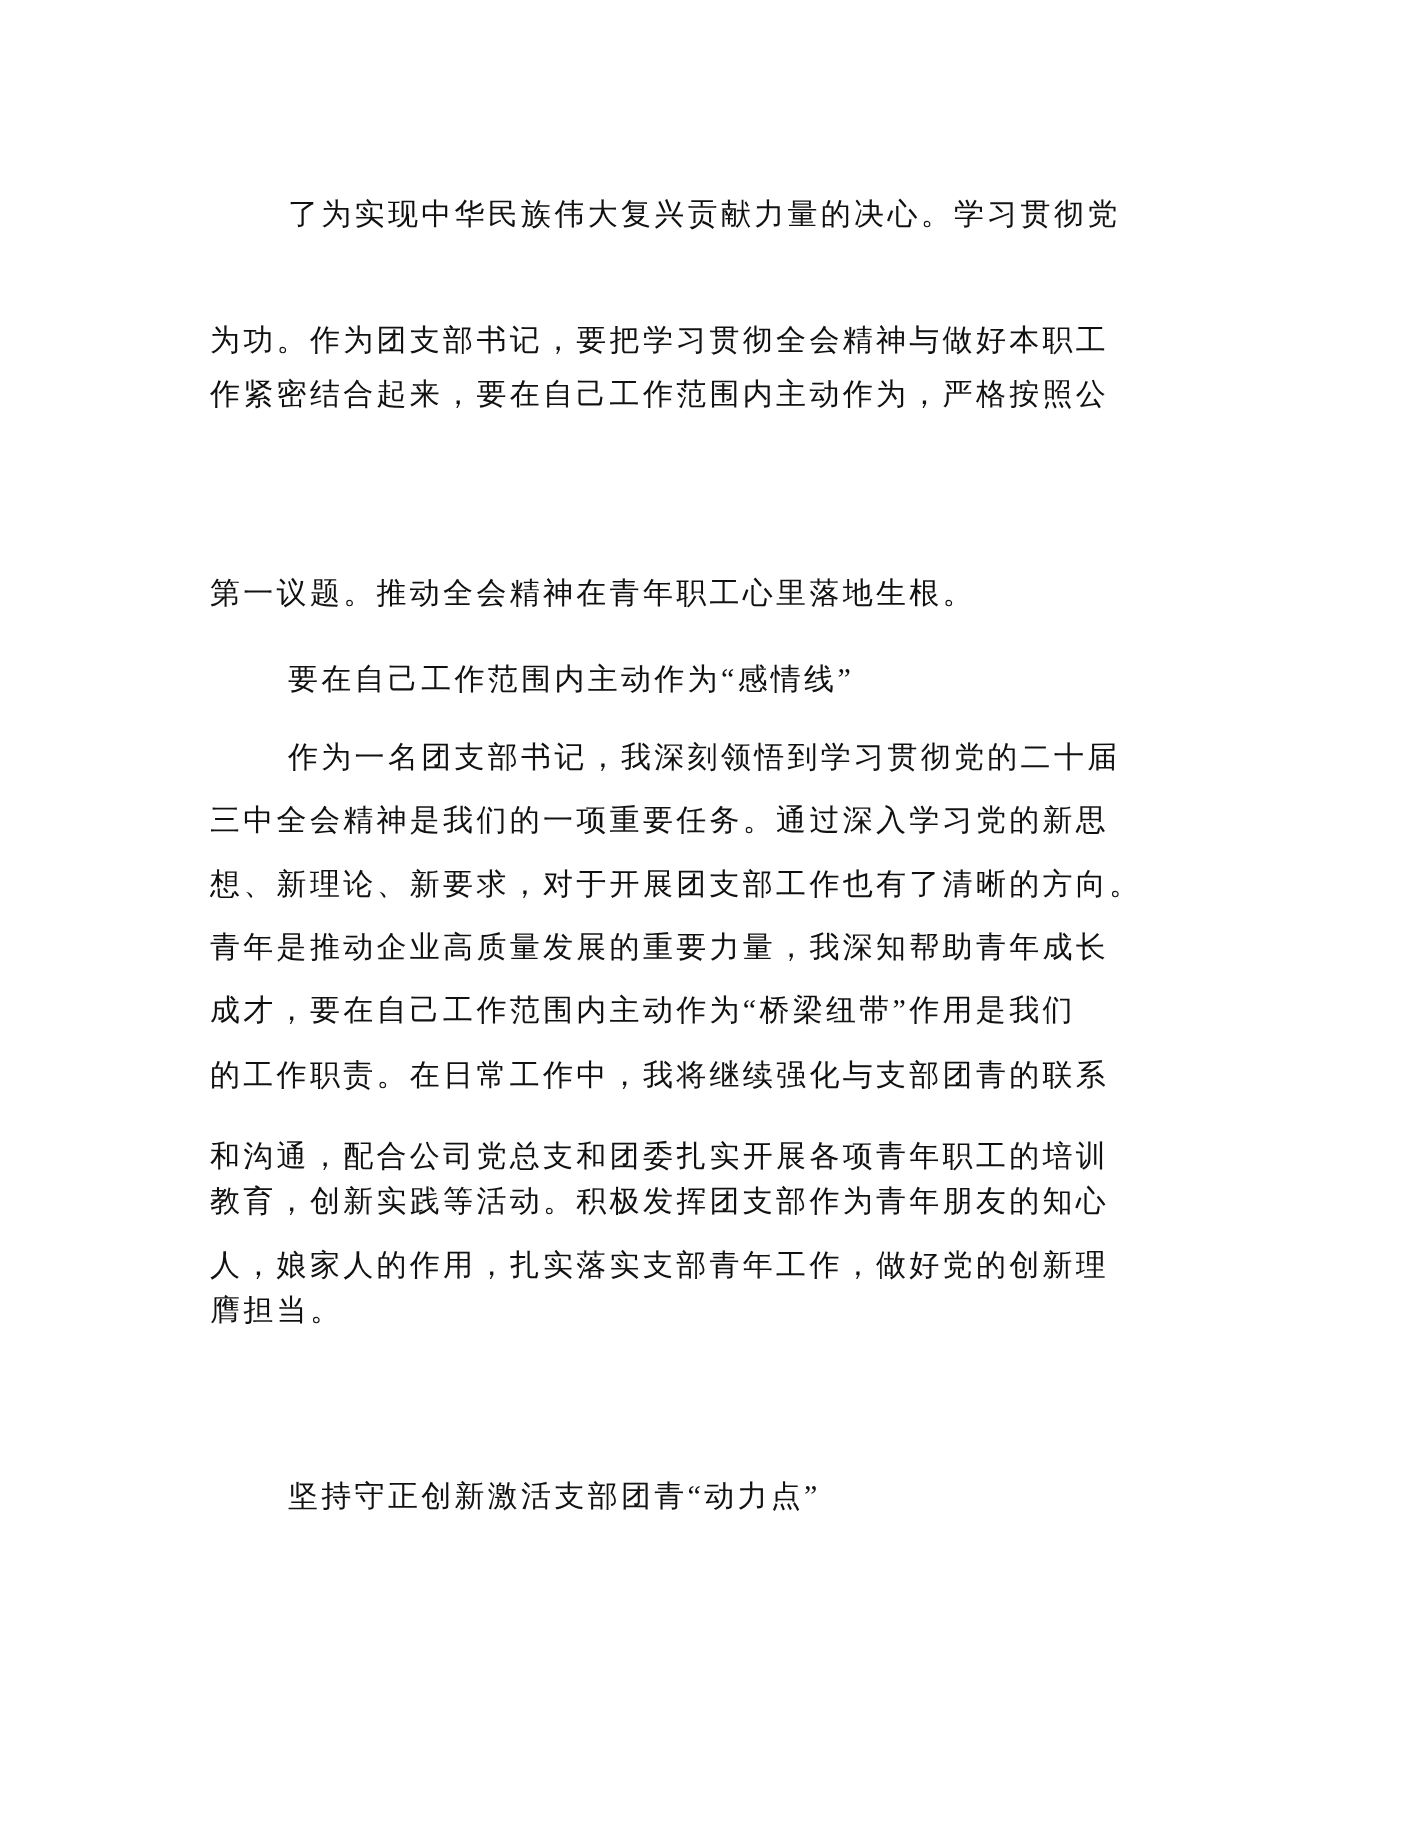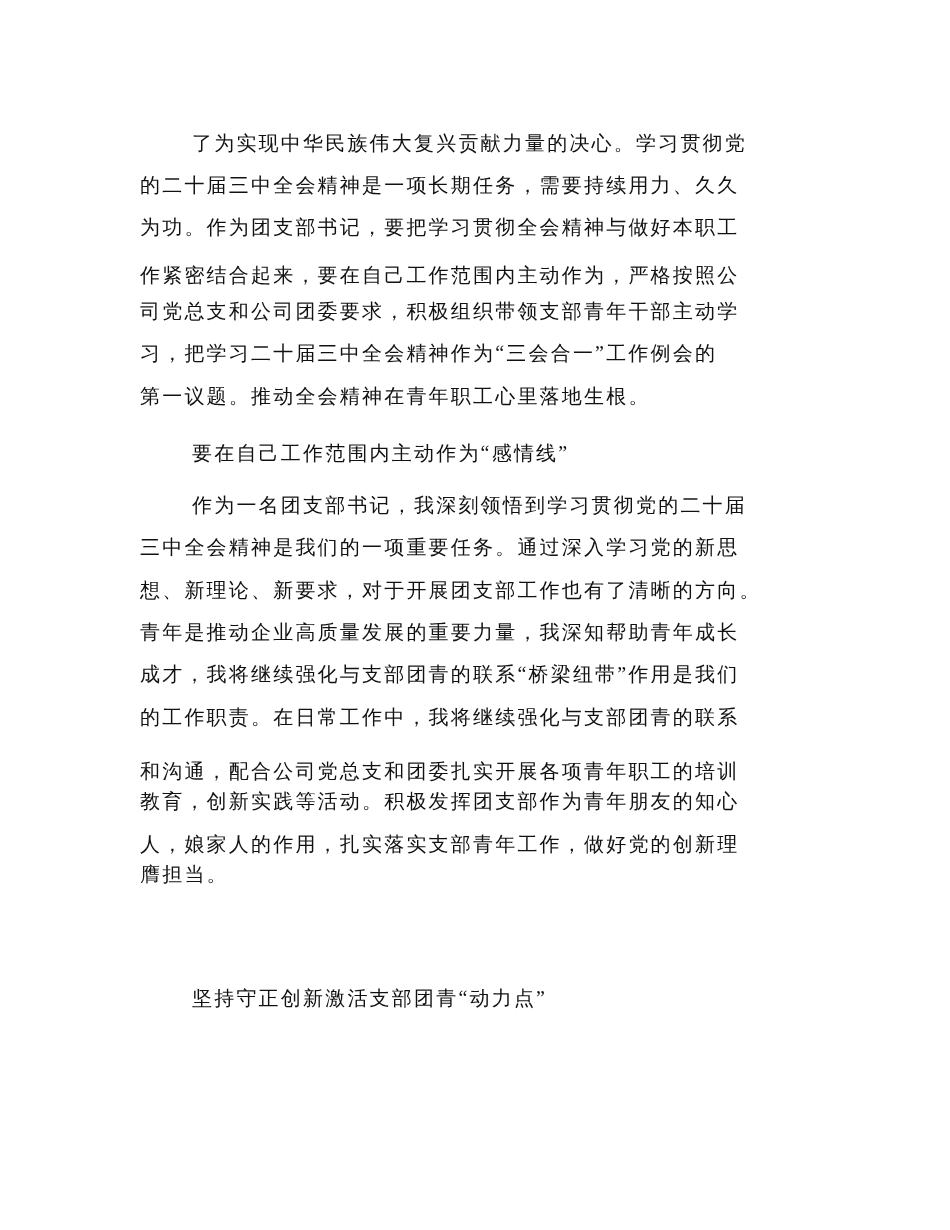--- a/index.html
+++ b/index.html
@@ -9,34 +9,31 @@
   .line { position: absolute; left: 140px; white-space: nowrap; font-size: 20px;
           line-height: 30px; letter-spacing: 2.2px; font-family: Liberation Serif, serif; }
   .indent { left: 192px; }
 </style>
 </head>
 <body>
 
 <div class="page">
 
   <div class="line indent" style="top:128px">了为实现中华民族伟大复兴贡献力量的决心。学习贯彻党</div>
-  <div class="line" style="top:170px">的二十届三中全会精神是一项长期任务，需要持续用力、久久</div>
   <div class="line" style="top:212px">为功。作为团支部书记，要把学习贯彻全会精神与做好本职工</div>
-  <div class="line" style="top:260px">作紧密结合起来，要在自己工作范围内主动作为，严格按照公</div>
-  <div class="line" style="top:296px">司党总支和公司团委要求，积极组织带领支部青年干部主动学</div>
-  <div class="line" style="top:338px">习，把学习二十届三中全会精神作为“三会合一”工作例会的</div>
+  <div class="line" style="top:248px">作紧密结合起来，要在自己工作范围内主动作为，严格按照公</div>
   <div class="line" style="top:381px">第一议题。推动全会精神在青年职工心里落地生根。</div>
 
   <div class="line indent" style="top:438px">要在自己工作范围内主动作为“感情线”</div>
 
   <div class="line indent" style="top:490px">作为一名团支部书记，我深刻领悟到学习贯彻党的二十届</div>
   <div class="line" style="top:532px">三中全会精神是我们的一项重要任务。通过深入学习党的新思</div>
   <div class="line" style="top:575px">想、新理论、新要求，对于开展团支部工作也有了清晰的方向。</div>
   <div class="line" style="top:617px">青年是推动企业高质量发展的重要力量，我深知帮助青年成长</div>
-  <div class="line" style="top:659px">成才，我将继续强化与支部团青的联系“桥梁纽带”作用是我们</div>
+  <div class="line" style="top:659px">成才，要在自己工作范围内主动作为“桥梁纽带”作用是我们</div>
   <div class="line" style="top:702px">的工作职责。在日常工作中，我将继续强化与支部团青的联系</div>
   <div class="line" style="top:756px">和沟通，配合公司党总支和团委扎实开展各项青年职工的培训</div>
   <div class="line" style="top:829px">人，娘家人的作用，扎实落实支部青年工作，做好党的创新理</div>
   <div class="line" style="top:786px">教育，创新实践等活动。积极发挥团支部作为青年朋友的知心</div>
   <div class="line" style="top:859px">膺担当。</div>
 
   <div class="line indent" style="top:983px">坚持守正创新激活支部团青“动力点”</div>
 </div>
 
 </body></html>

